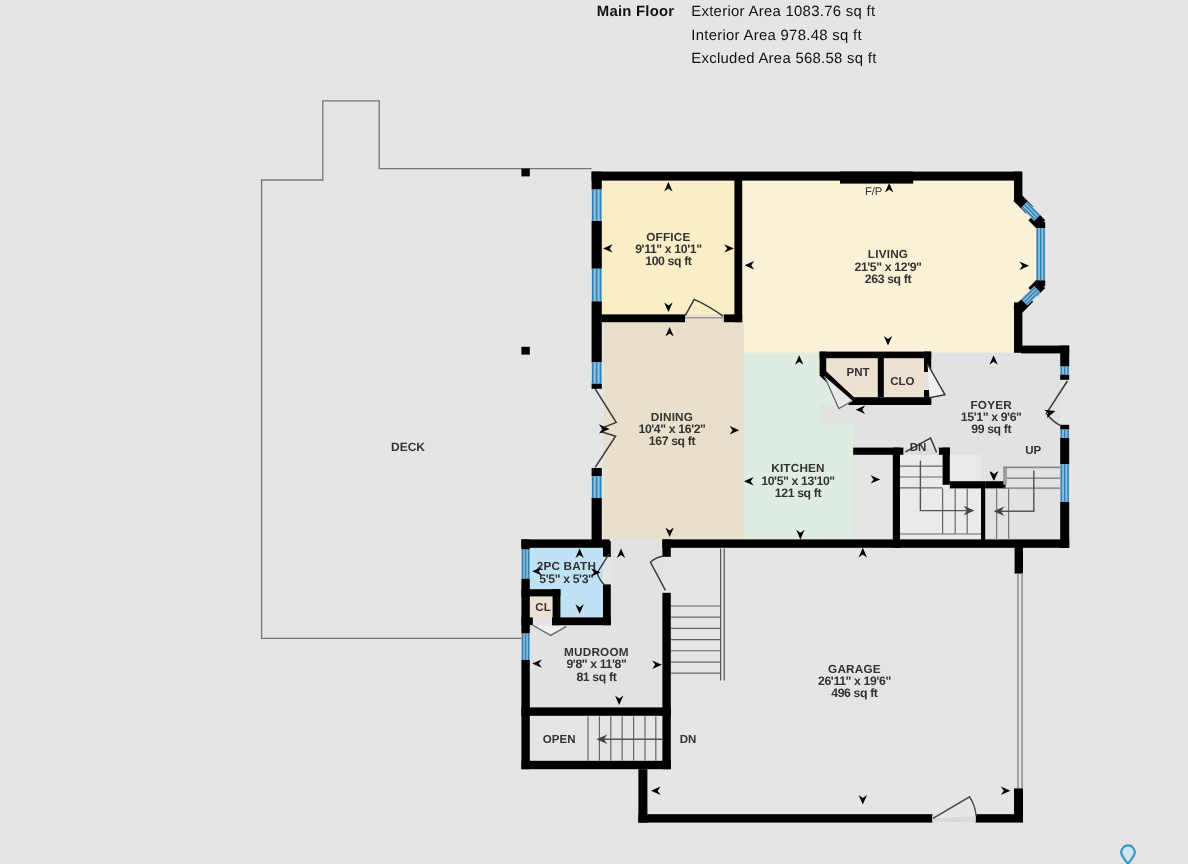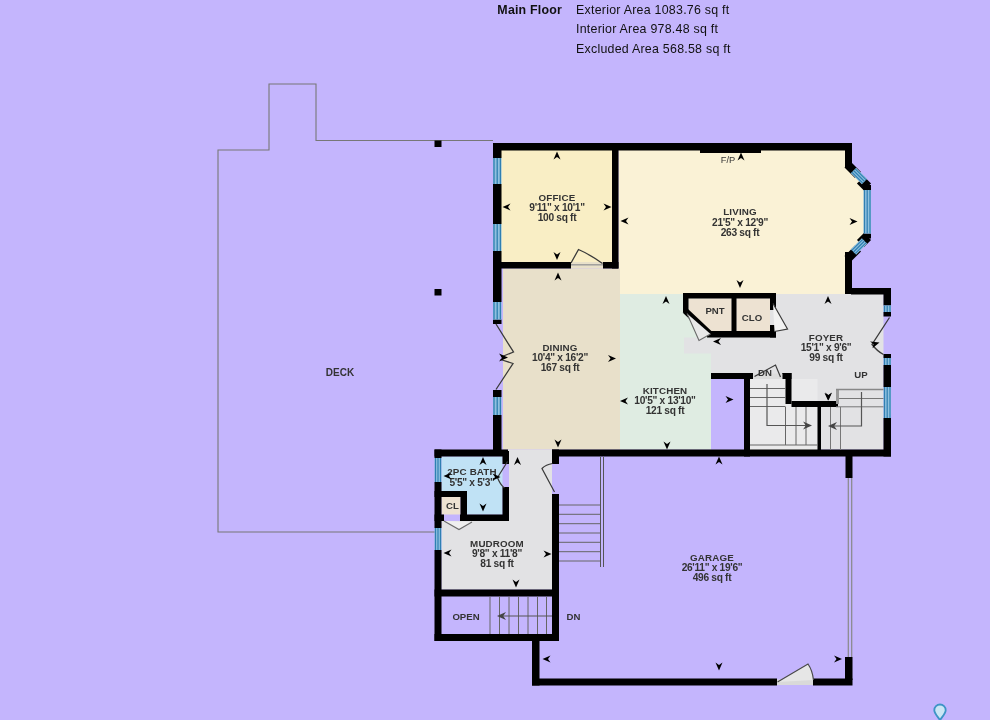--- a/index.html
+++ b/index.html
@@ -1,16 +1,16 @@
 <!DOCTYPE html>
 <html><head>
 <meta charset="utf-8">
 <style>
   html,body{margin:0;padding:0;background:#ffffff;}
-  #plan{position:relative;width:990px;height:720px;background:#c4b5fd;overflow:hidden;
+  #plan{position:relative;width:990px;height:720px;background:#e5e5e5;overflow:hidden;
         font-family:"Liberation Sans", sans-serif;}
   svg text{font-family:"Liberation Sans", sans-serif;fill:#333333;}
   .rn{font-size:9.8px;font-weight:bold;letter-spacing:.15px;}
   .rd{font-size:10.2px;font-weight:bold;letter-spacing:-.3px;}
   .sm{font-size:9.6px;font-weight:bold;}
   .hd1{font-size:12.4px;font-weight:bold;fill:#111;letter-spacing:.2px;}
   .hd2{font-size:12.4px;fill:#111;letter-spacing:.25px;}
 </style>
 </head>
 <body>

